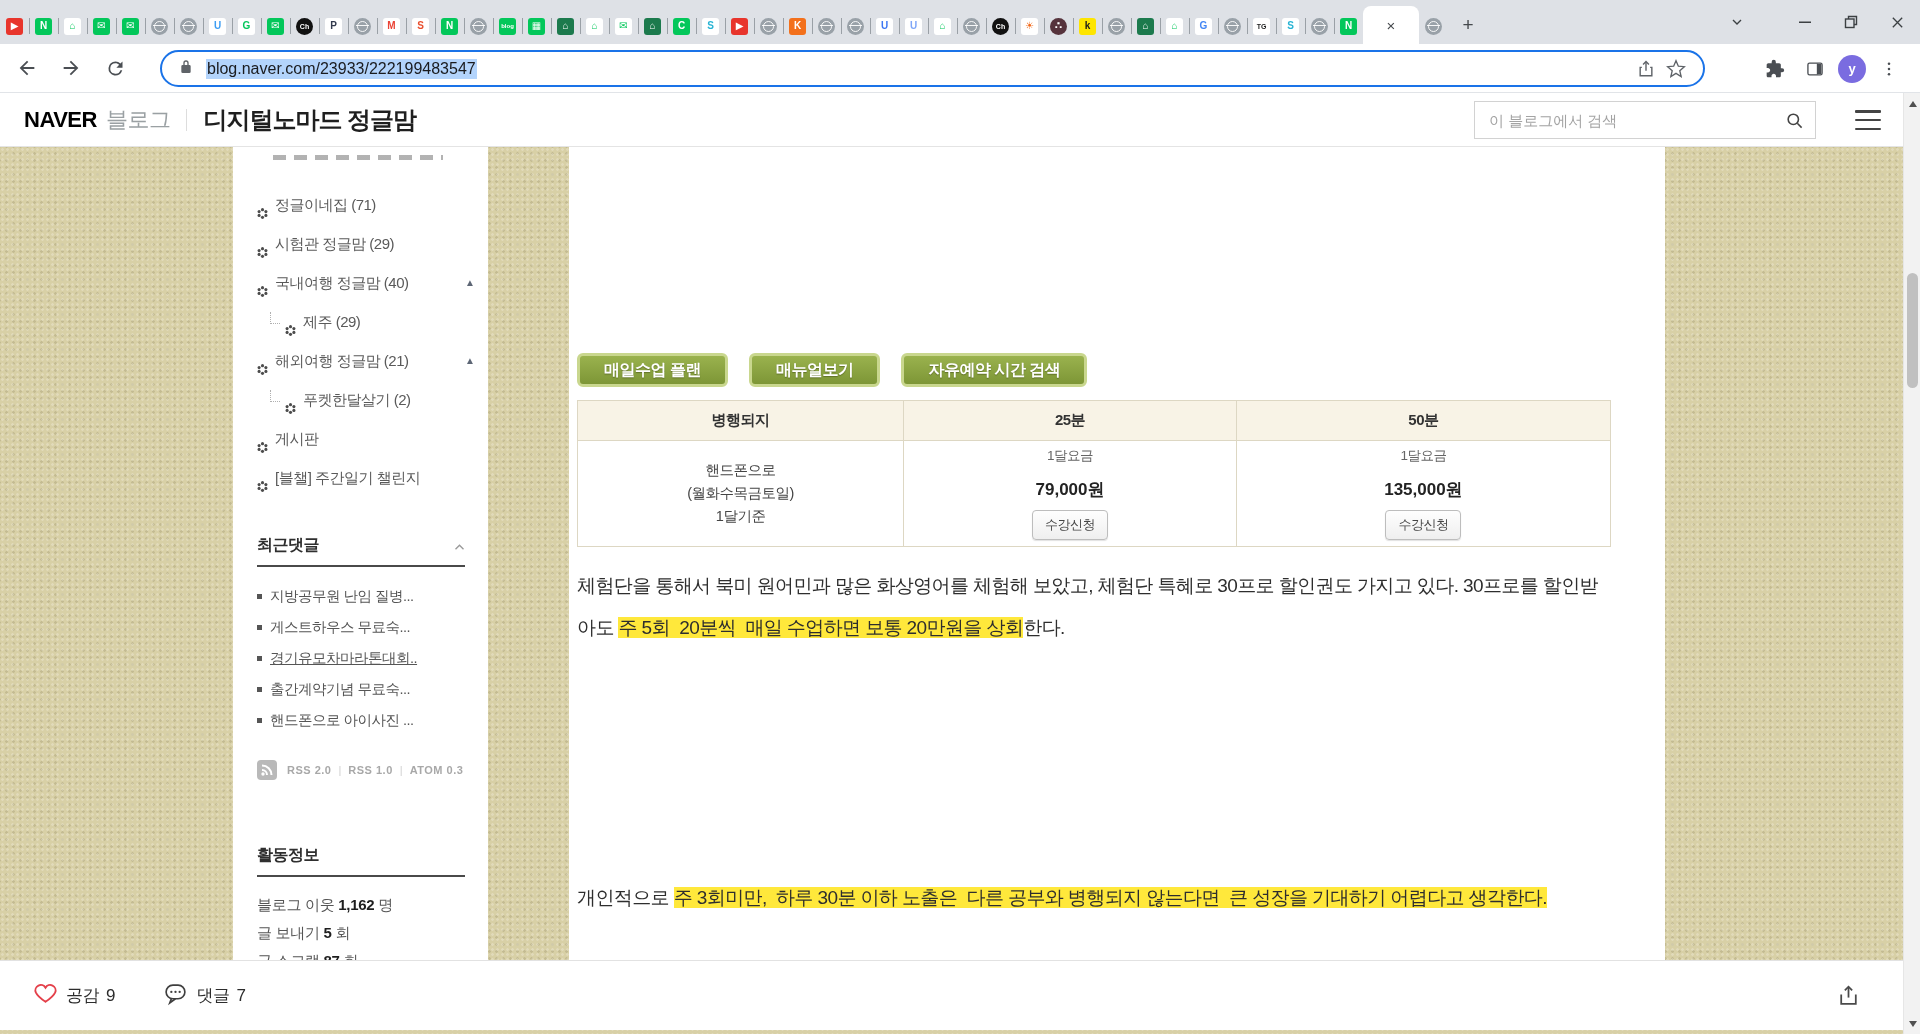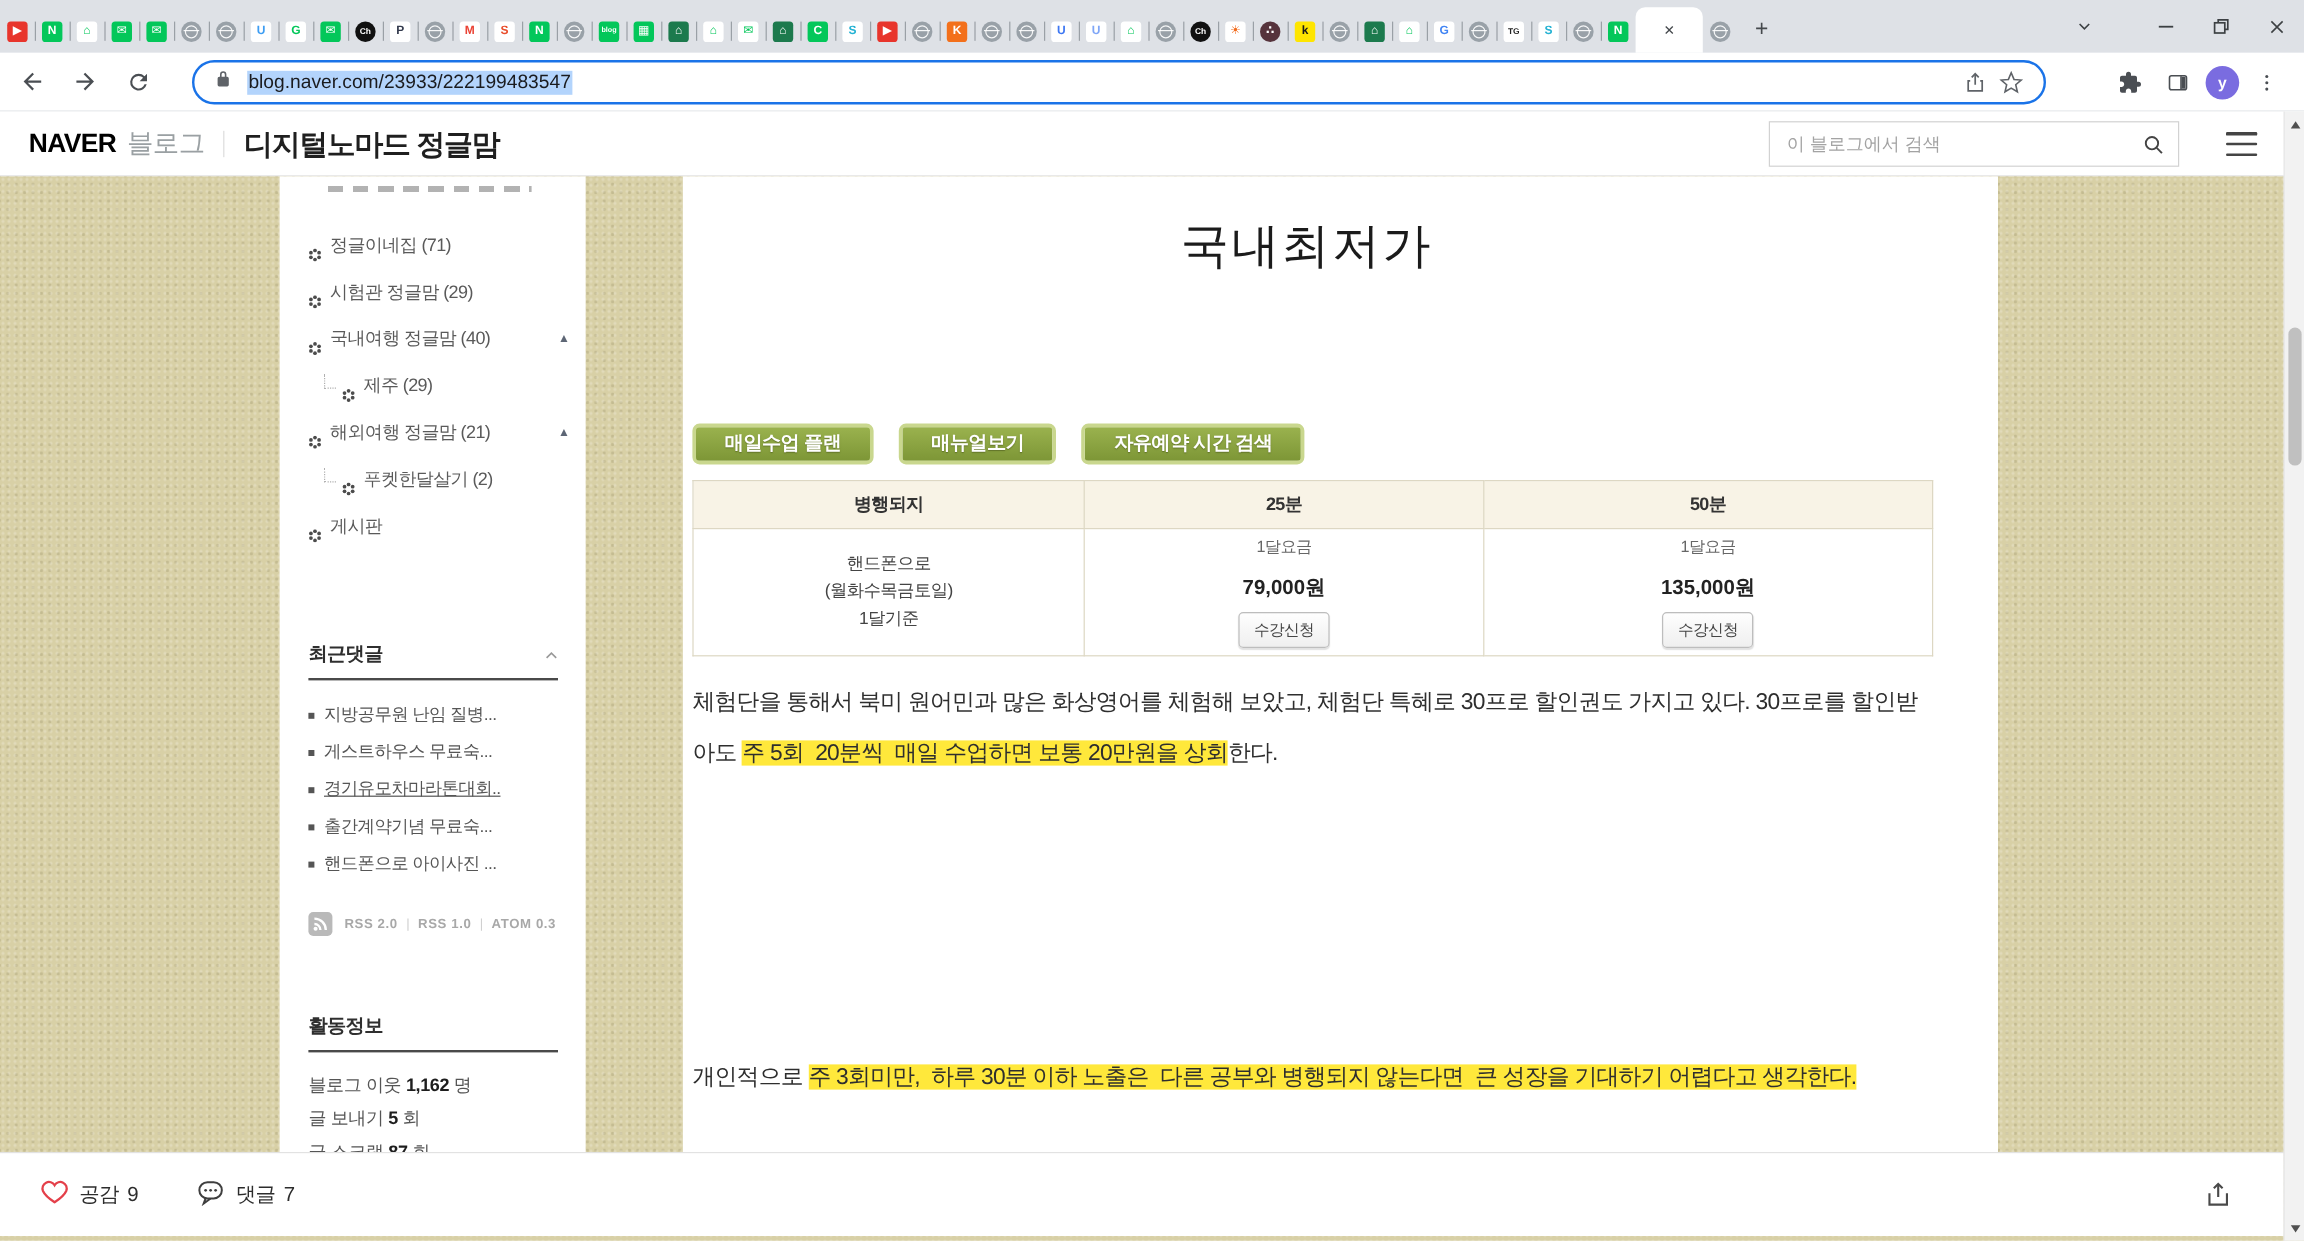--- a/index.html
+++ b/index.html
@@ -505,20 +505,34 @@
                 <circle cx="9.7" cy="3.9" r="1.7"></circle>
                 <circle cx="9.7" cy="8.1" r="1.7"></circle>
                 <circle cx="6" cy="10.2" r="1.7"></circle>
                 <circle cx="2.3" cy="8.1" r="1.7"></circle>
                 <circle cx="2.3" cy="3.9" r="1.7"></circle>
               </g>
               <circle cx="6" cy="6" r="1.5" fill="#fff"></circle>
             </svg></span>
           <span class="lbl">게시판</span>
         </li>
+        <li class="cat-item">
+          <span class="bullet"><svg viewBox="0 0 12 12" width="11" height="11">
+              <g fill="#4c4c4c">
+                <circle cx="6" cy="1.8" r="1.7"></circle>
+                <circle cx="9.7" cy="3.9" r="1.7"></circle>
+                <circle cx="9.7" cy="8.1" r="1.7"></circle>
+                <circle cx="6" cy="10.2" r="1.7"></circle>
+                <circle cx="2.3" cy="8.1" r="1.7"></circle>
+                <circle cx="2.3" cy="3.9" r="1.7"></circle>
+              </g>
+              <circle cx="6" cy="6" r="1.5" fill="#fff"></circle>
+            </svg></span>
+          <span class="lbl">[블챌] 주간일기 챌린지</span>
+        </li>
       </ul>
 
     <div id="recent-comments">
       <div class="widget-title">
         <span>최근댓글</span>
         <span class="chev">
           <svg width="11" height="8" viewBox="0 0 12 9" fill="none" stroke="#999" stroke-width="1.5">
               <path d="M1.5 7L6 2.5 10.5 7"></path>
             </svg>
         </span>
@@ -570,21 +584,20 @@
       </div>
       <div id="activity-rows">
           <div class="act-row">블로그 이웃 <b>1,162</b> 명</div>
           <div class="act-row">글 보내기 <b>5</b> 회</div>
           <div class="act-row">글 스크랩 <b>87</b> 회</div>
         </div>
     </div>
   </div>
 
   <div id="main">
-    <div id="post-title">국내최저가</div>
     <div id="btn-row">
         <button class="green-btn">매일수업 플랜</button>
         <button class="green-btn">매뉴얼보기</button>
         <button class="green-btn">자유예약 시간 검색</button>
       </div>
 
     <table id="price-table">
       <tbody>
           <tr>
         <th style="width:306px">병행되지</th>

